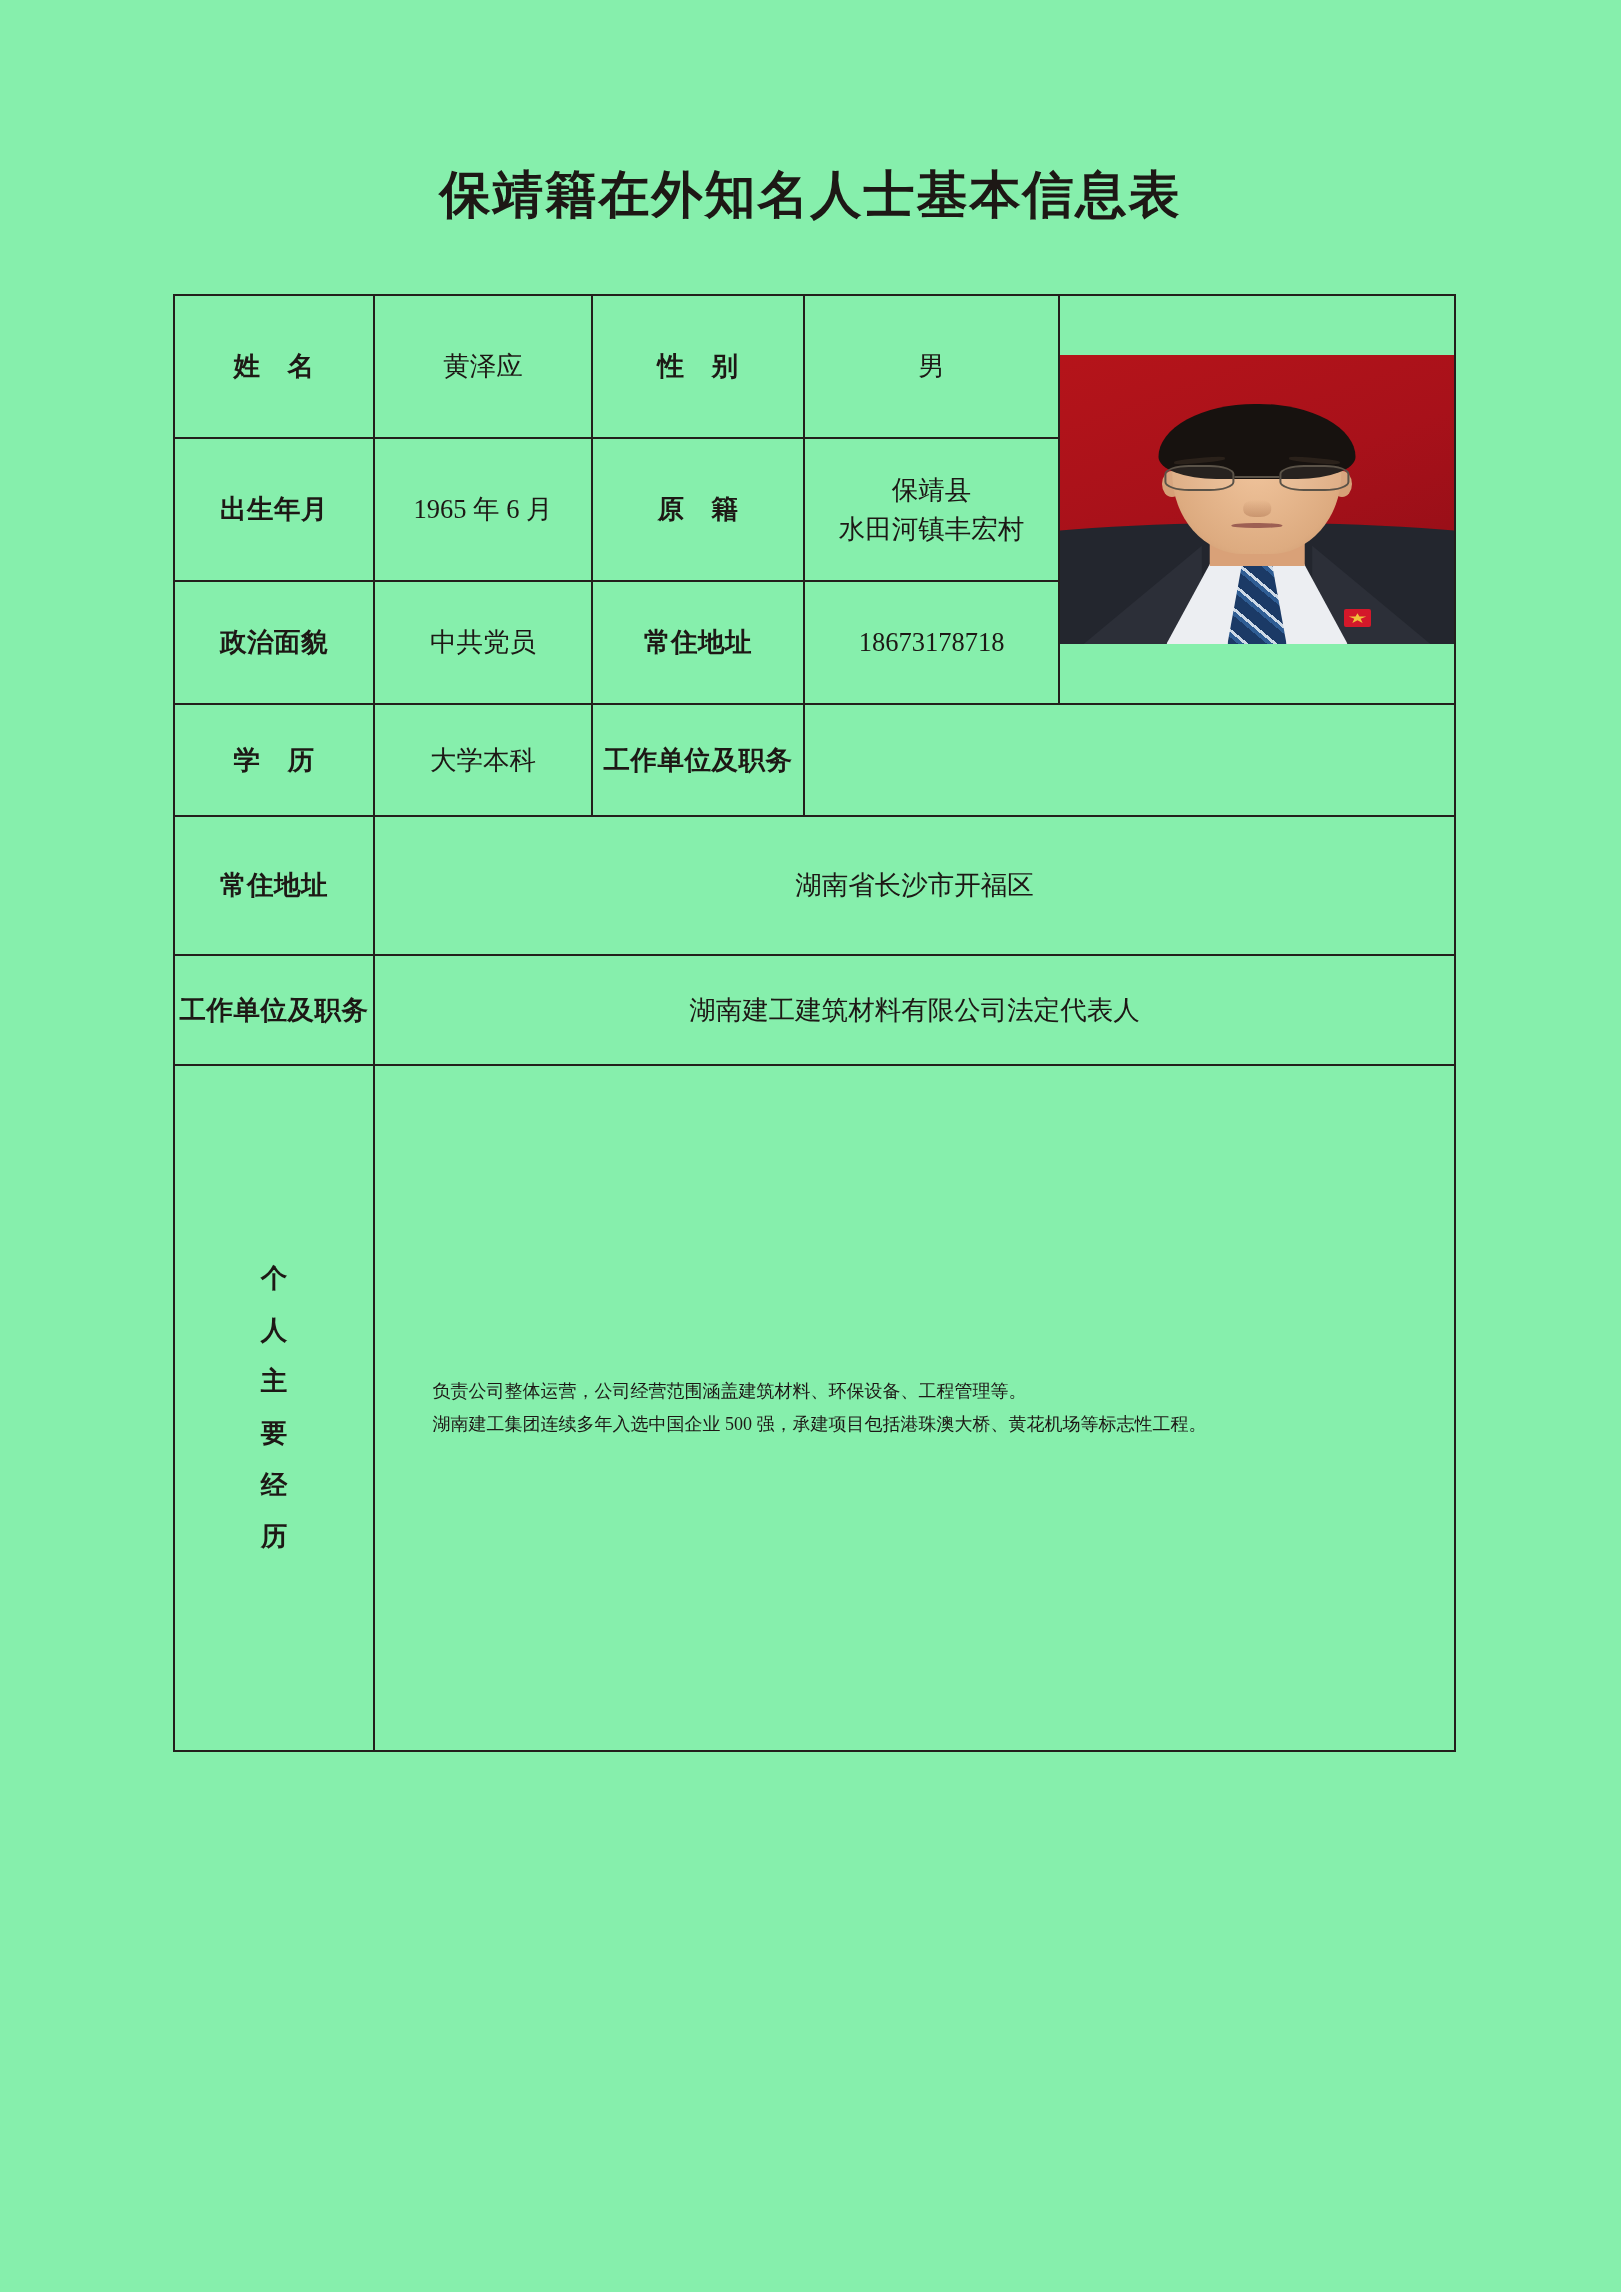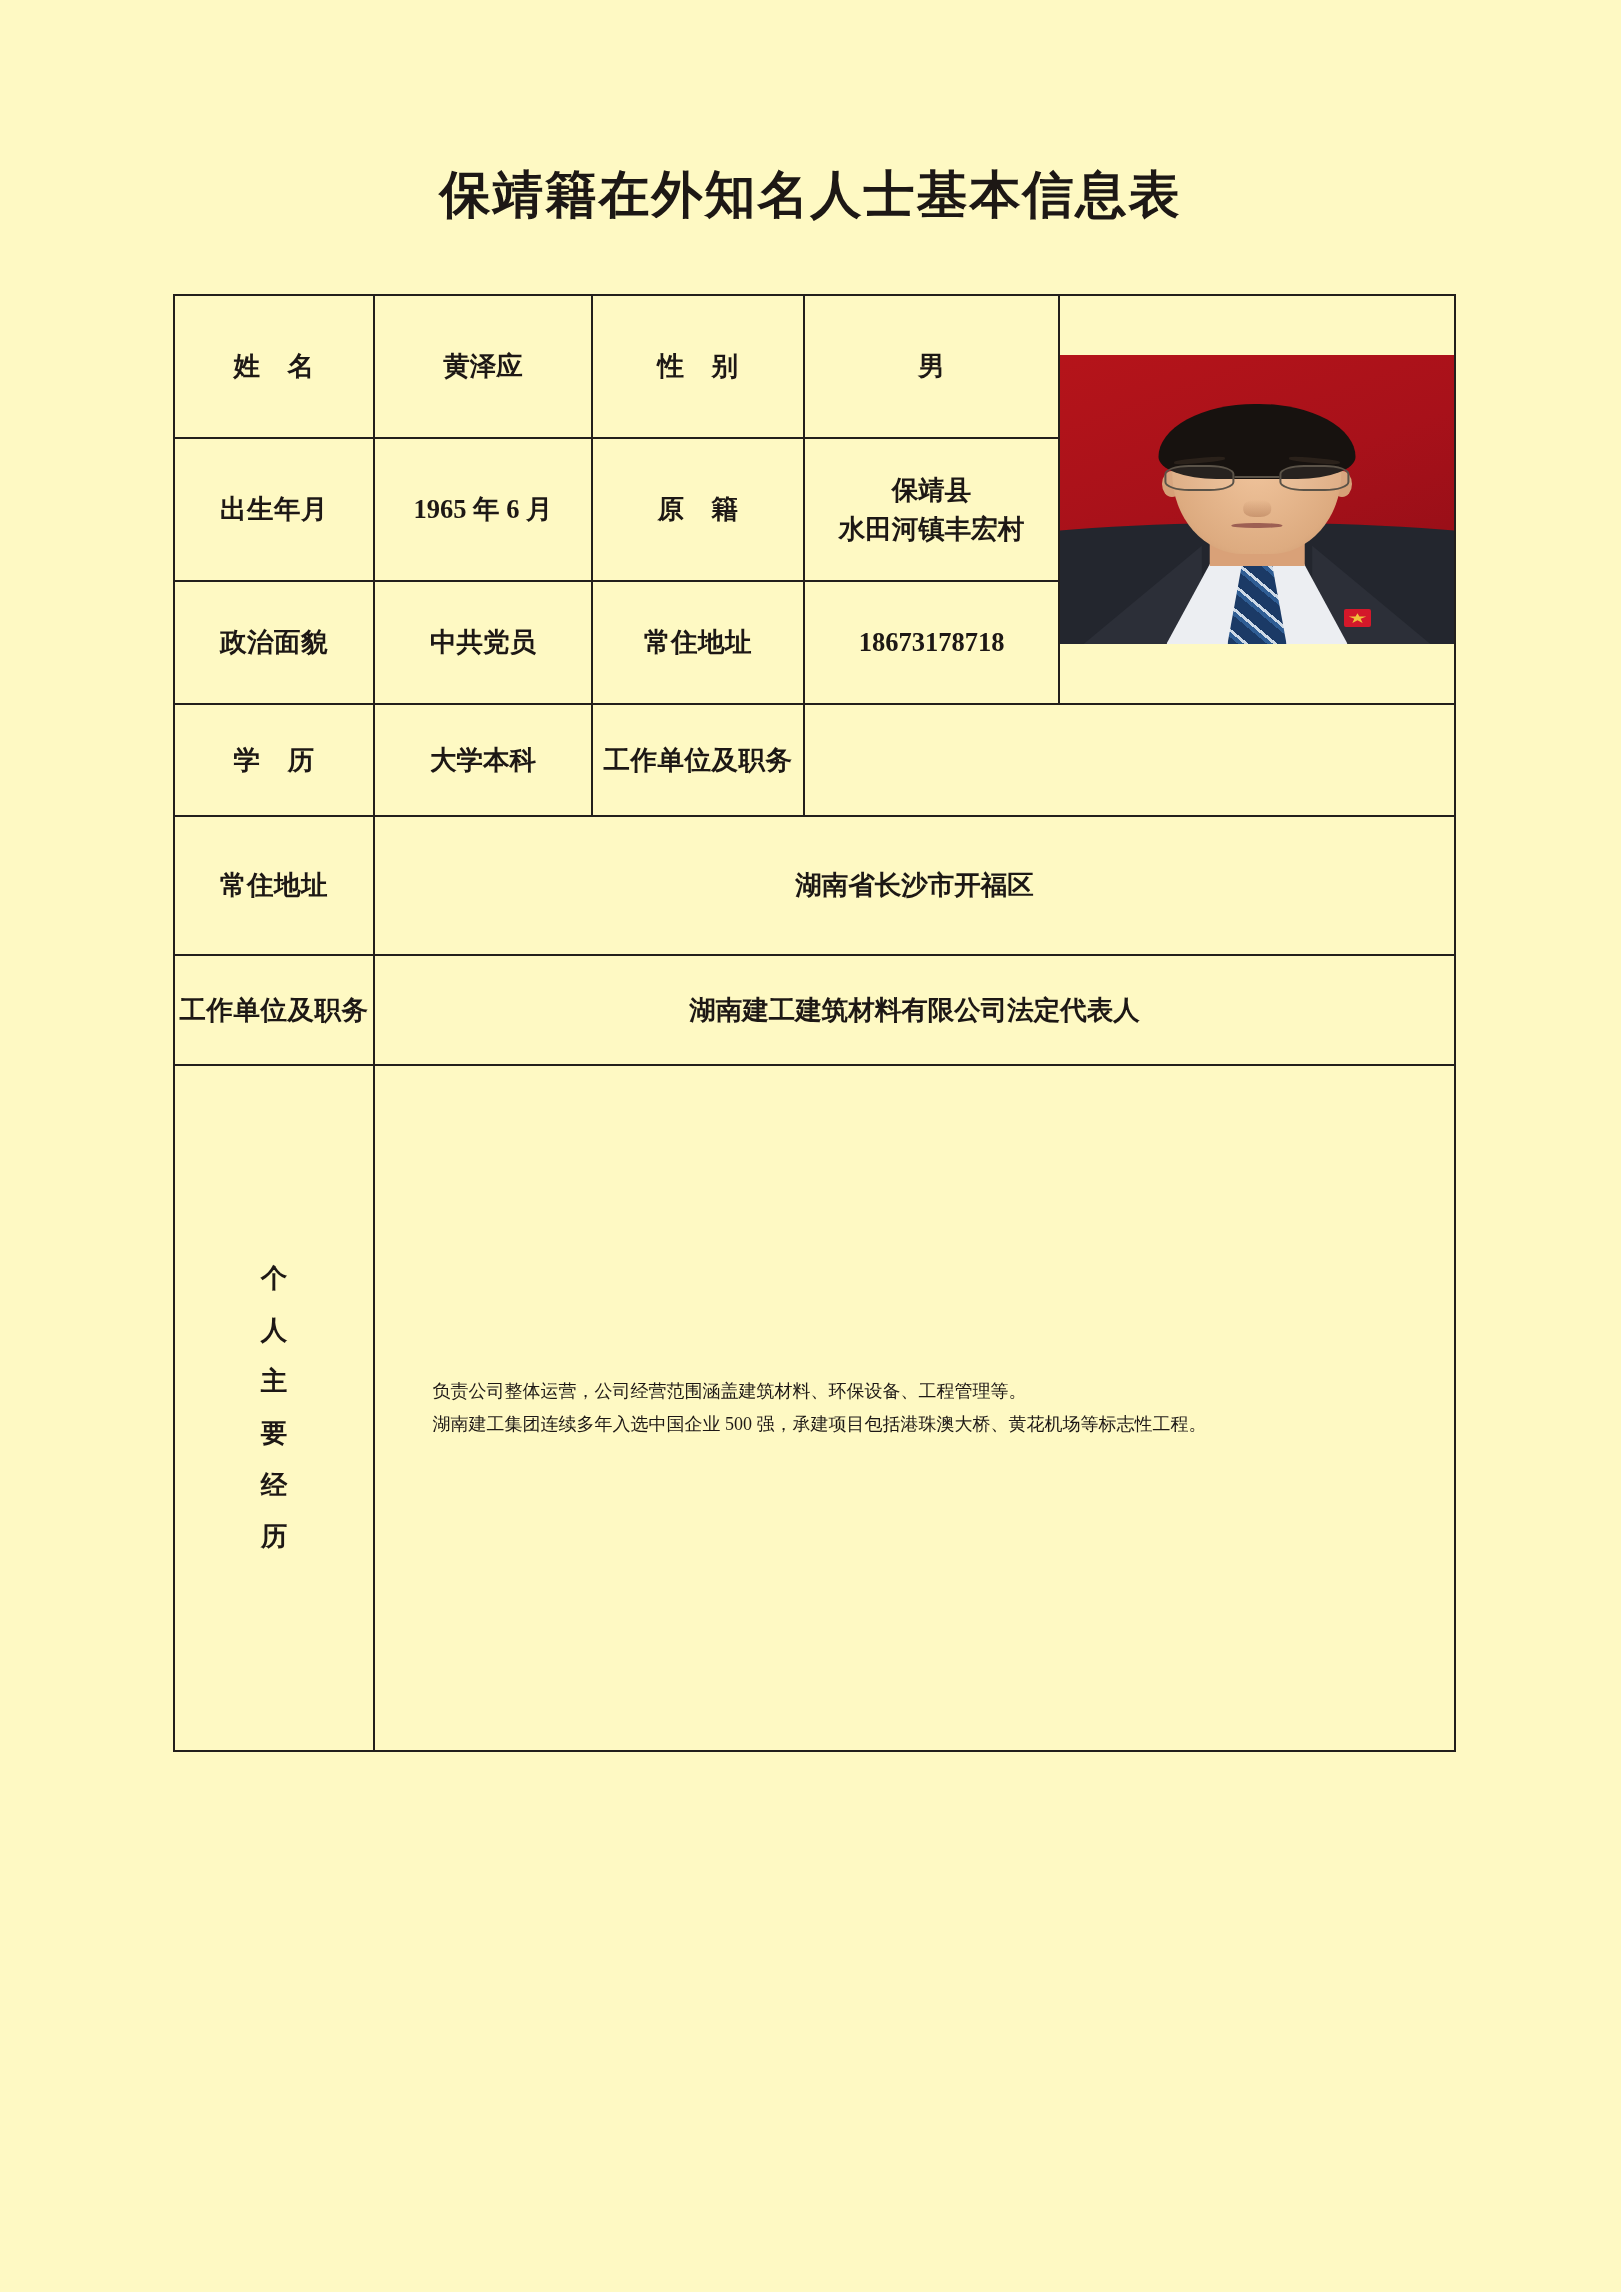--- a/index.html
+++ b/index.html
@@ -12,21 +12,21 @@
     font-family: "Liberation Serif", "DejaVu Serif", serif;
     color: #1a1512;
     position: relative;
     overflow: hidden;
   }
 
   .page {
     width: 1621px;
     height: 2293px;
     position: relative;
-    background: #fef9c3;
+    background: #86efac;
   }
 
   .doc-title {
     position: absolute;
     top: 165px;
     left: 0;
     width: 1621px;
     text-align: center;
     font-size: 51px;
     font-weight: bold;
@@ -55,21 +55,21 @@
     color: #1d1815;
   }
   .info-table .outer-top td { border-top: 2.9px solid #231f1c; }
 
   .lbl {
     font-weight: bold;
     font-size: 26.5px;
     letter-spacing: 0.5px;
   }
   .val {
-    font-weight: bold;
+    font-weight: normal;
     font-size: 26.5px;
   }
   .val-num { font-family: "Liberation Serif", "DejaVu Serif", serif; }
 
   .photo-cell {
     padding: 0 !important;
     vertical-align: top;
     border-left: 2px solid #231f1c;
   }
   .photo-frame {

